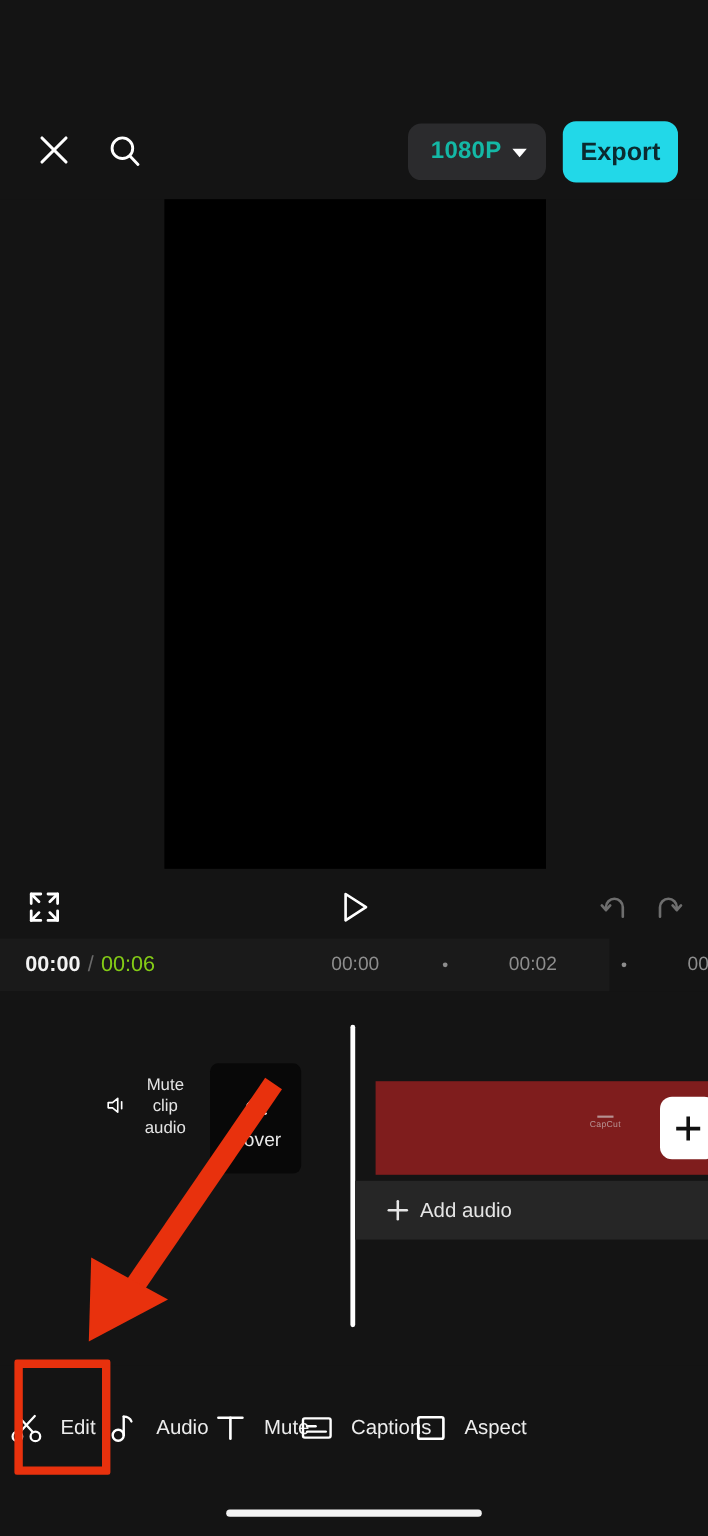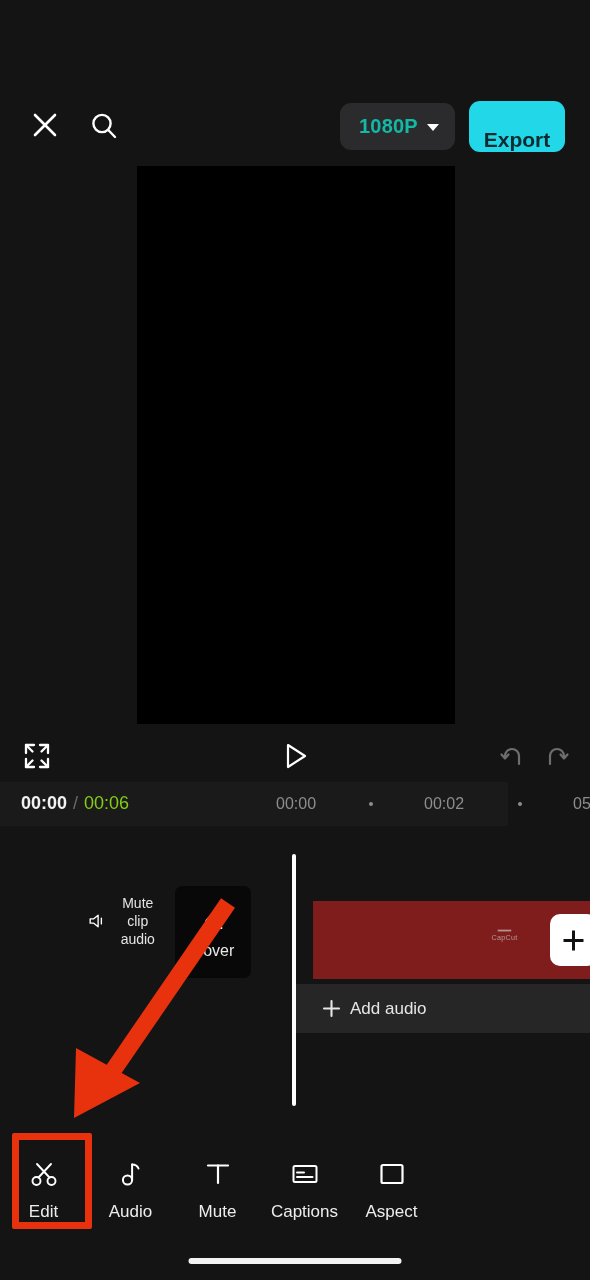--- a/index.html
+++ b/index.html
@@ -47,21 +47,21 @@
     border-left: 6px solid transparent;
     border-right: 6px solid transparent;
     border-top: 7px solid #ffffff;
     margin-top: 2px;
   }
   .export-btn {
     position: absolute; left: 469px; top: 101px;
     width: 96px; height: 51px;
     background: #22d8e8;
     border-radius: 11px;
-    display: flex; align-items: flex-end; justify-content: center;
+    display: flex; align-items: center; justify-content: center;
     color: #0b2b30; font-size: 21px; font-weight: 700;
   }
 
   
   .preview-wrap {
     position: absolute; left: 0; top: 166px;
     width: 590px; height: 564px;
     background: #141414;
   }
   .preview-canvas {
@@ -216,21 +216,21 @@
   .toolbar {
     position: absolute; left: 0; top: 1138px;
     width: 590px; height: 104px;
     background: #141414;
     display: flex; align-items: center;
   }
   .tool {
     flex: 0 0 auto;
     width: 87px;
     height: 88px;
-    display: flex; flex-direction: column;
+    display: flex; flex-direction: row;
     align-items: center; justify-content: center; gap: 13px;
   }
   .tool-label {
     color: #ededed; font-size: 17px;
     white-space: nowrap;
   }
   .tool-icon {
     width: 30px; height: 30px;
     display: flex; align-items: center; justify-content: center;
   }
@@ -320,21 +320,21 @@
   <div class="ruler">
     <div class="timecode">
       <span class="tc-cur">00:00</span>
       <span class="tc-sep">/</span>
       <span class="tc-tot">00:06</span>
     </div>
     <div class="tick" style="left:276px">00:00</div>
     <div class="tick-dot" style="left:369px"></div>
     <div class="tick" style="left:424px">00:02</div>
     <div class="tick-dot" style="left:518px"></div>
-    <div class="tick" style="left:573px">05</div>
+    <div class="tick" style="left:573px">00</div>
   </div>
 
   <div class="timeline">
 
     <div class="clip-tools">
 
       <div class="mute-tool">
         <svg width="27" height="24" viewBox="0 0 27 24">
           <path d="M3 9 L8 9 L14 4 L14 20 L8 15 L3 15 Z" fill="none" stroke="#ffffff" stroke-width="1.9" stroke-linejoin="round"></path>
           <line x1="18.5" y1="8" x2="18.5" y2="16" stroke="#ffffff" stroke-width="1.9" stroke-linecap="round"></line>

